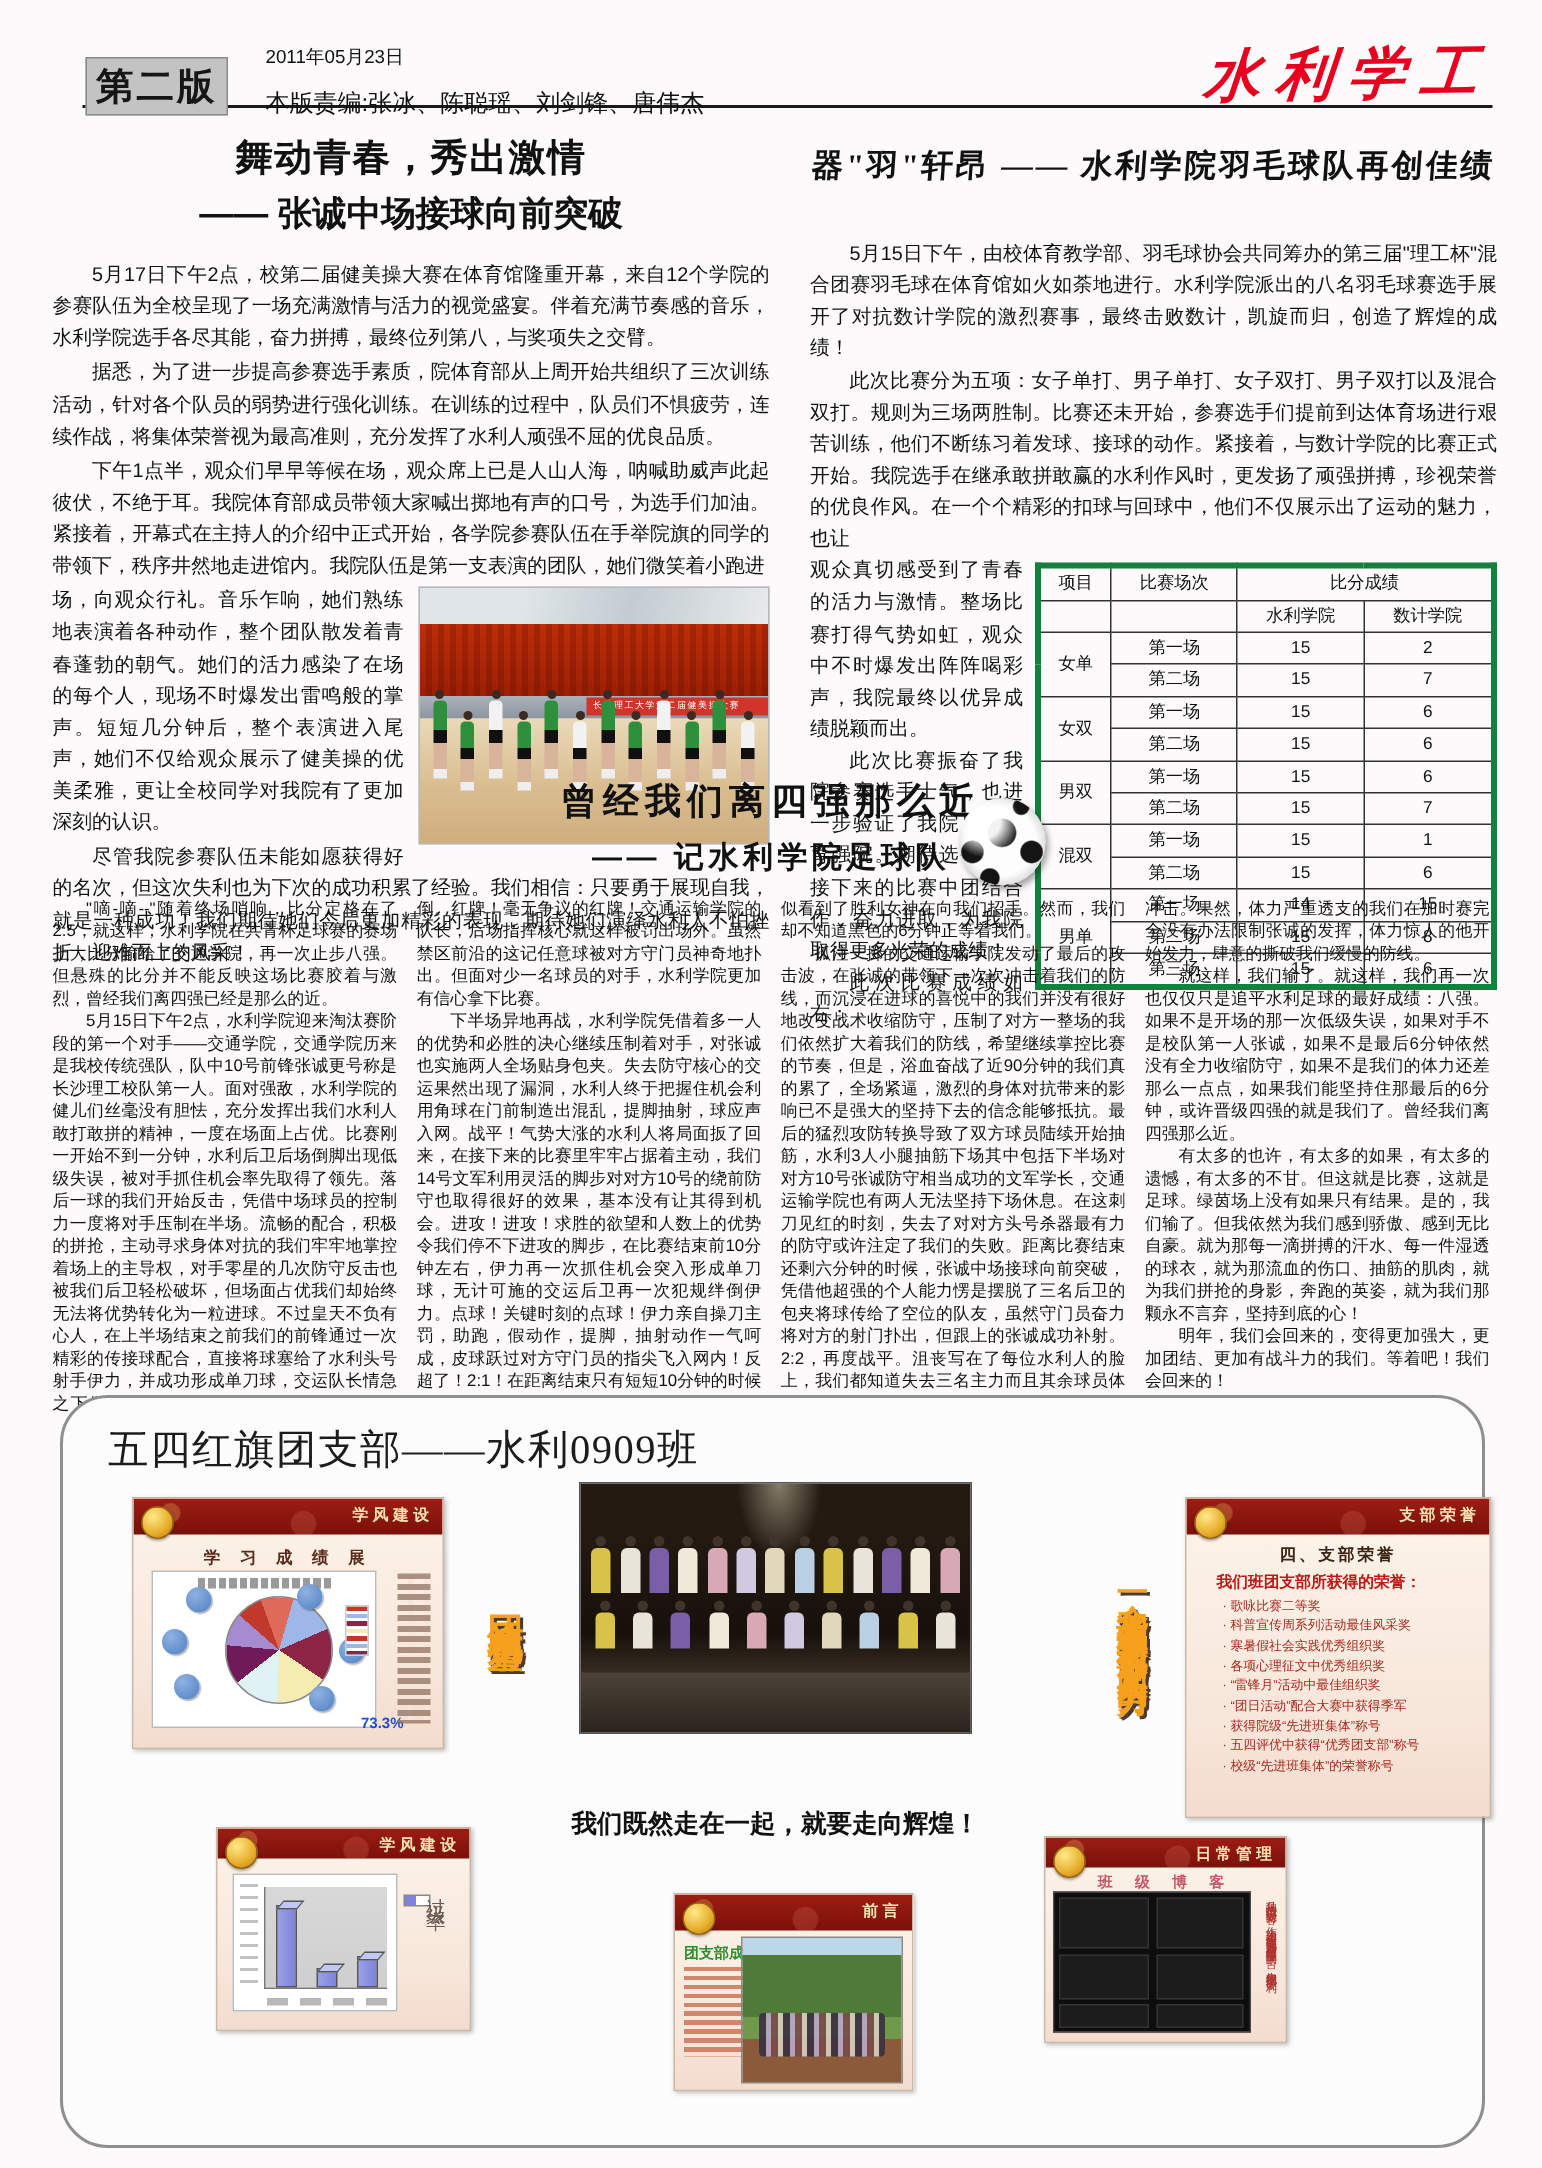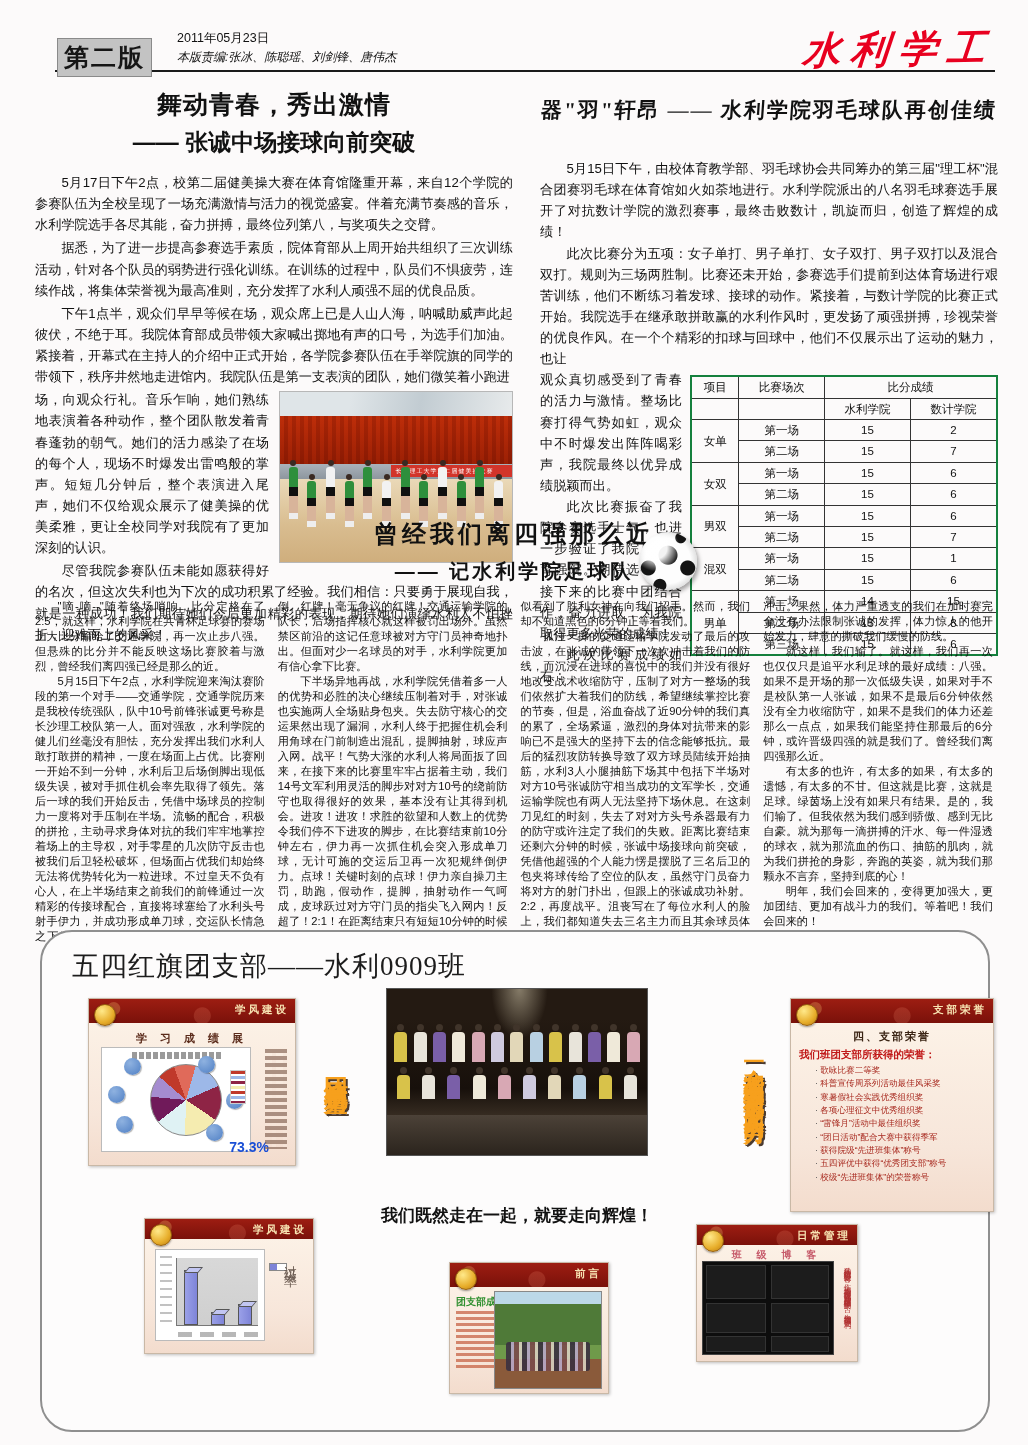--- a/index.html
+++ b/index.html
@@ -13,21 +13,21 @@
   }
   
   .masthead { position:absolute; left:55px; top:30px; width:940px; height:42px; border-bottom:2px solid #1a1a1a; }
   .page-badge {
     position:absolute; left:2px; top:8px; padding:2px 6px;
     background:#c3c3c3; color:#161616; font-size:25px; font-weight:bold; letter-spacing:2px;
     border:1px solid #8a8a8a;
   }
   .mast-meta { position:absolute; left:122px; top:0; }
   .mast-date { font-size:12.5px; }
-  .mast-editors { font-size:12px; margin-top:2px;font-style:italic; }
+  .mast-editors { font-size:16px; margin-top:12px; }
   .paper-title {
     position:absolute; right:0; top:-6px;
     font-family:"Liberation Serif","DejaVu Serif",serif;
     font-style:italic; font-weight:bold; font-size:38px; letter-spacing:10px;
     transform:skewX(-6deg) rotate(-1deg);
   }
   
   .article p { text-align:justify; text-indent:2em; }
   .article p.noindent { text-indent:0; }
   
@@ -62,21 +62,21 @@
     width:6px; height:6px; border-radius:50%; background:#3a2a22; }
   .gym-people span:nth-child(3n) {
     background:linear-gradient(#f2f2f2 0 38%, #101010 38% 55%, #d8b49a 55% 88%, #eee 88%); }
   .gym-people span:nth-child(2n) { margin-top:14px; height:46px; }
   
   .badminton { position:absolute; left:540px; top:96px; width:458px; }
   .badminton-title { text-align:center; font-weight:bold; font-size:21px; letter-spacing:2px;
     font-family:"Liberation Serif","DejaVu Serif",serif; transform:skewX(-4deg); }
   .badminton .body { margin-top:34px; font-size:13.2px; line-height:1.6; }
   .score-table-wrap { float:right; width:308px; margin:6px 0 6px 8px; }
-  table.score { border-collapse:collapse; width:100%; font-size:11.5px; border:2px solid #15803d; }
+  table.score { border-collapse:collapse; width:100%; font-size:11.5px; border:4px solid #15803d; }
   table.score th, table.score td { border:1px solid #333; text-align:center; padding:1px 2px; height:14px; font-weight:normal; }
   
   .football { position:absolute; left:35px; top:518px; width:958px; }
   .football-title { text-align:center; font-weight:800; position:relative; }
   .football-title .l1 { font-size:24px; letter-spacing:4px; }
   .football-title .l2 { font-size:20px; letter-spacing:3px; margin-top:8px; }
   .soccer-ball { position:absolute; left:604px; top:14px; width:58px; height:58px; border-radius:50%;
     background:
       radial-gradient(circle at 30% 28%, rgba(255,255,255,.95) 0 18%, rgba(255,255,255,0) 40%),
       radial-gradient(circle at 50% 40%, #141414 0 9px, transparent 10px),
@@ -119,28 +119,28 @@
       #dff2f4 56% 70%, #701a5a 70% 82%, #a58cd0 82% 92%, #c0392b 92% 100%); }
   .ct { position:absolute; left:30px; top:4px; width:90px; height:7px;
     background:repeating-linear-gradient(90deg,#9a9a9a 0 5px,transparent 5px 7px); }
   .callout { position:absolute; width:17px; height:17px; border-radius:50%;
     background:radial-gradient(circle at 35% 30%, #8fb2e0, #4f7fc4); box-shadow:1px 1px 1px rgba(0,0,0,.3); }
   .c1{left:22px;top:10px} .c2{left:96px;top:8px} .c3{left:6px;top:38px}
   .c4{left:124px;top:44px} .c5{left:14px;top:68px} .c6{left:104px;top:76px}
   .legend-strip { position:absolute; right:4px; top:22px; width:16px; height:34px; background:
     repeating-linear-gradient(#c0392b 0 3px,#fff 3px 5px,#9db8e8 5px 8px,#fff 8px 10px,
       #8e2445 10px 13px,#fff 13px 15px,#f5ecb0 15px 18px,#fff 18px 20px); border:1px solid #ccc; }
-  .pct { position:absolute; right:26px; bottom:10px; color:#1a4fd6; font-weight:bold; font-size:14px; }
+  .pct { position:absolute; right:26px; bottom:10px; color:#1a4fd6; font-weight:bold; font-size:10px; }
   .side-scribble { position:absolute; right:8px; top:50px; width:22px; height:100px;
     background:repeating-linear-gradient(#8a6a5a 0 4px, transparent 4px 7px),
                repeating-linear-gradient(90deg, transparent 0 7px, #f7e6da 7px 11px); opacity:.7; }
   
   .sl-honors { left:748px; top:66px; width:204px; height:214px; }
   .sl-honors .slide-title { font-size:11px; margin-top:6px; color:#3a2414; letter-spacing:2px; }
-  .honor-intro { color:#c01818; font-weight:bold; font-size:10.5px; margin:4px 8px 2px; }
+  .honor-intro { color:#c01818; font-weight:bold; font-size:10.5px; margin:4px 20px 2px; }
   .honor-list { list-style:none; margin:0 6px 0 24px; }
   .honor-list li { font-size:8.6px; color:#a82a20; line-height:1.55; }
   .honor-list li::before { content:"· "; color:#555; }
   
   .slogan { position:absolute; writing-mode:vertical-rl; font-weight:bold; color:#f7a01d;
     text-shadow:2px 2px 0 #4a3a30; letter-spacing:3px; }
   .slogan-left { left:278px; top:126px; font-size:24px; height:165px; }
   .slogan-right { left:614px; top:118px; font-size:21px; height:148px; line-height:27px; width:112px; }
   
   .night-photo { position:absolute; left:344px; top:56px; width:262px; height:168px;

